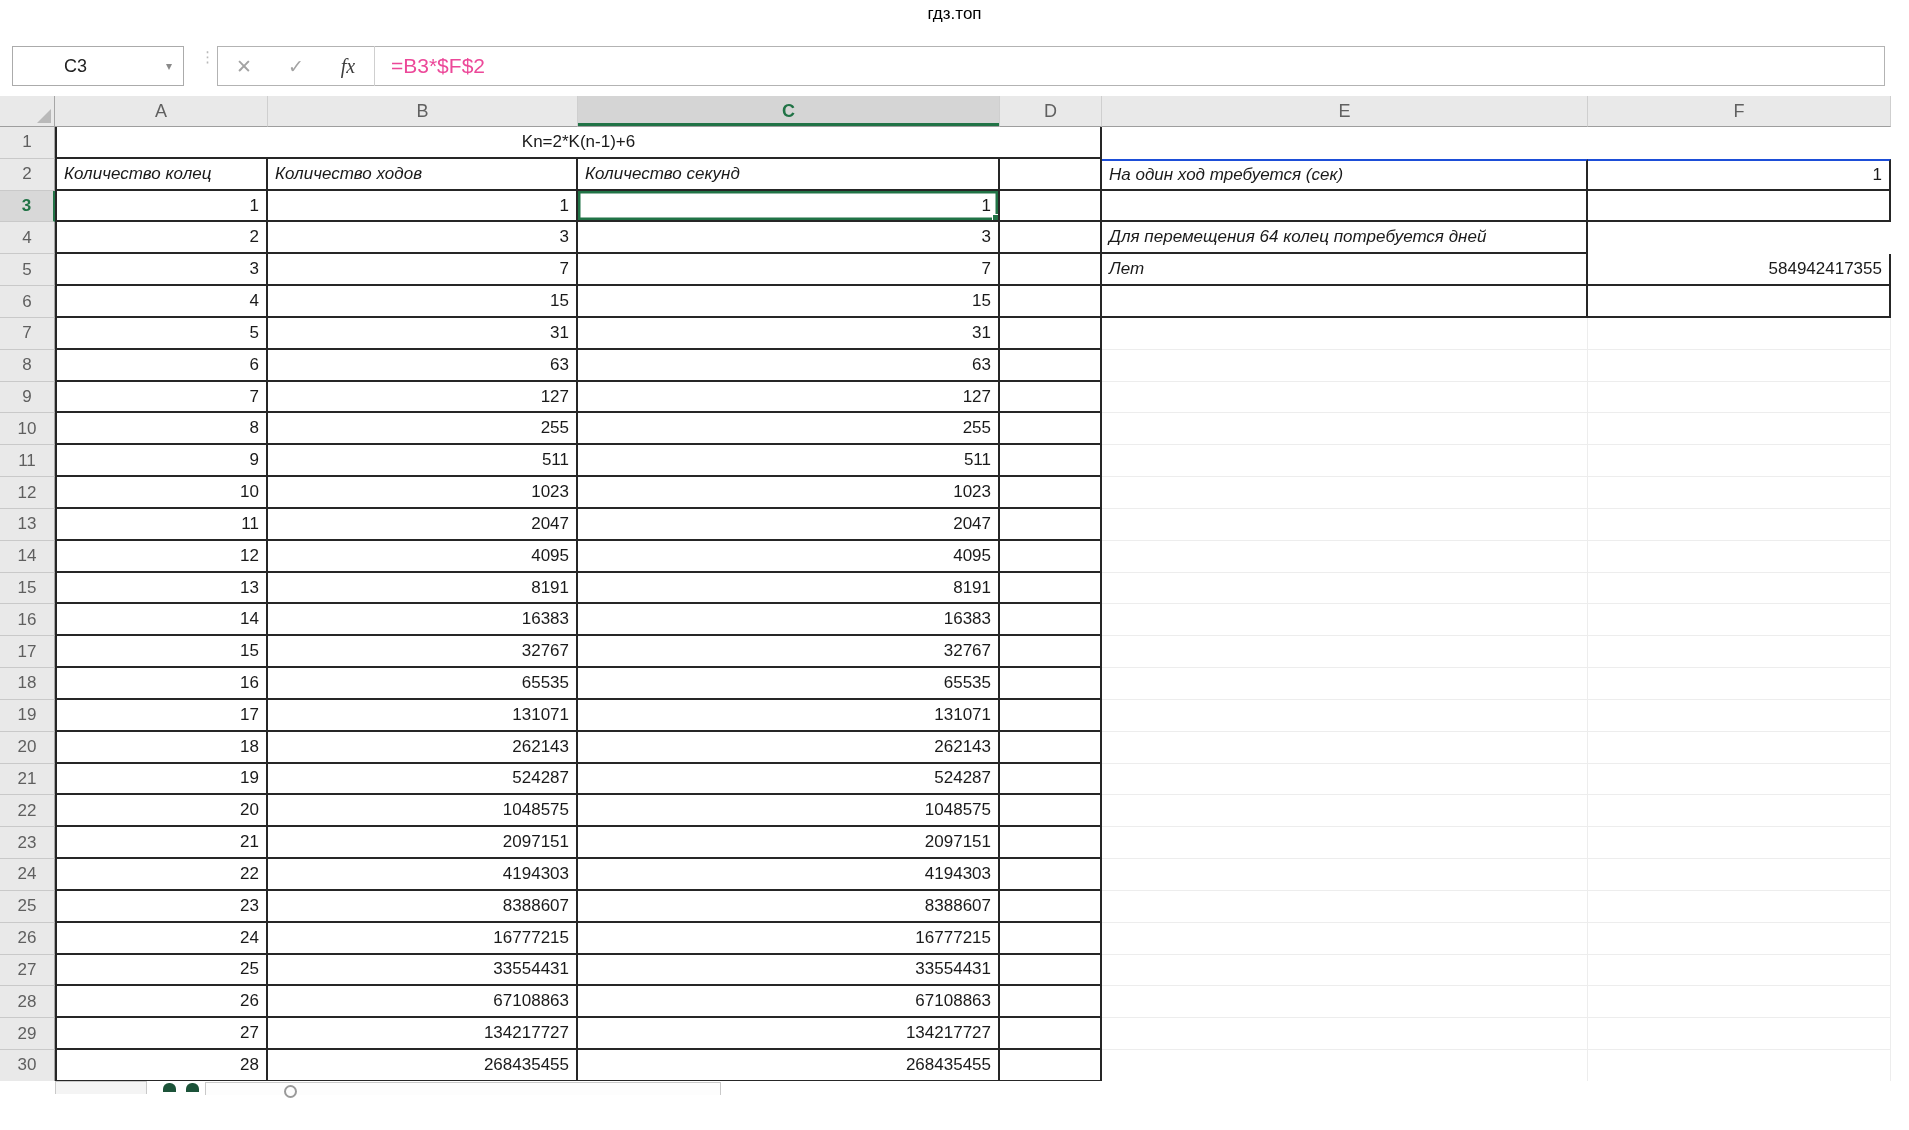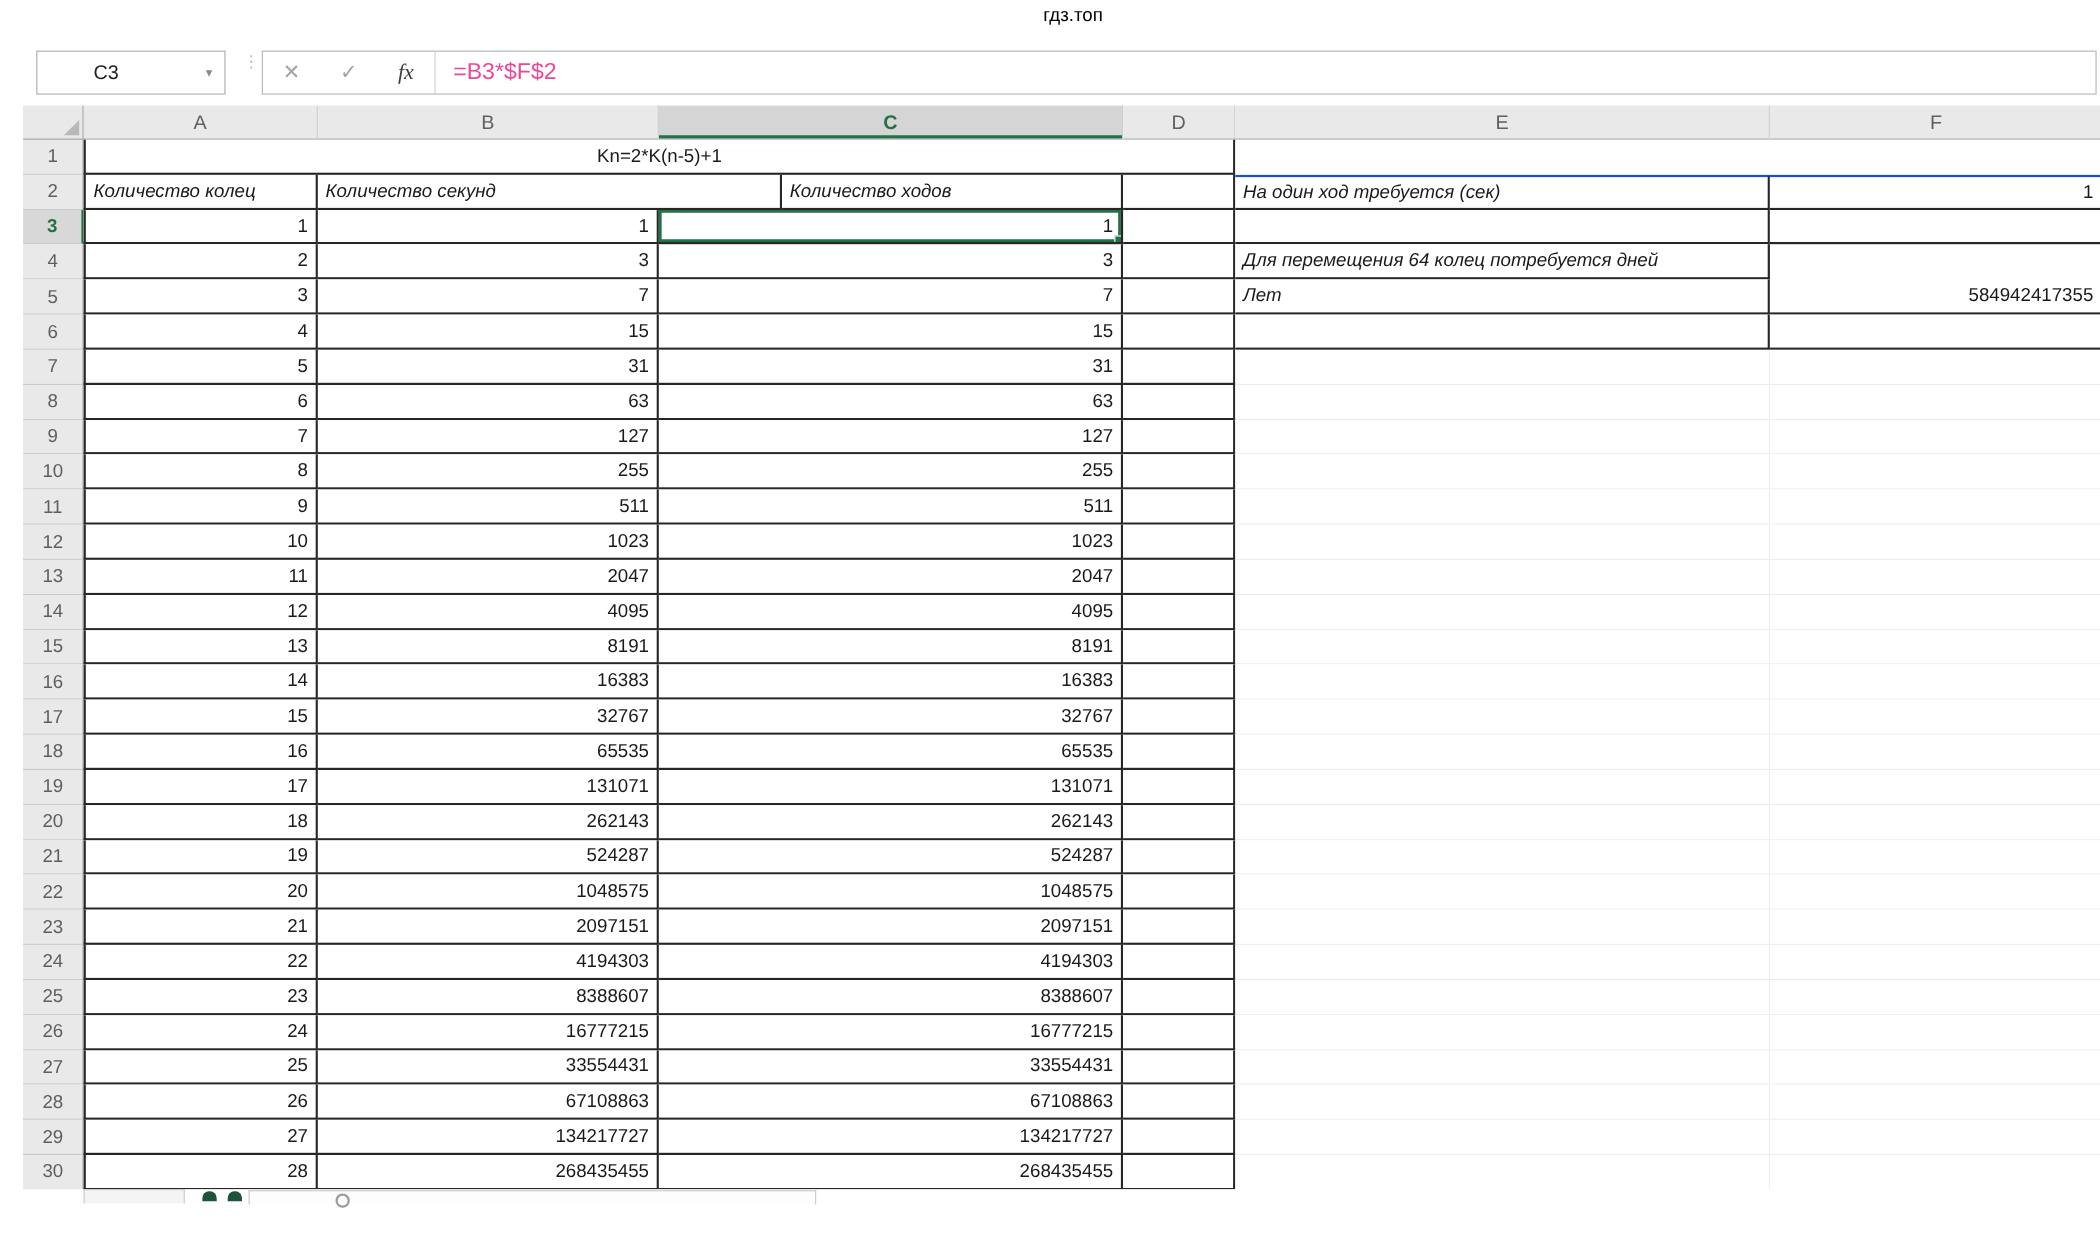--- a/index.html
+++ b/index.html
@@ -1,18 +1,18 @@
 <!DOCTYPE html>
 <html><head>
 <meta charset="utf-8">
 <style>
   * { margin:0; padding:0; box-sizing:border-box; }
   html,body { width:1909px; height:1130px; background:#ffffff; overflow:hidden;
               font-family:"Liberation Sans", sans-serif; }
-  #stage { position:relative; width:1762px; height:1130px; background:#fff;margin-left:21px; }
+  #stage { position:relative; width:1762px; height:1130px; background:#fff; }
 
   
   .wm-top { position:absolute; top:4px; left:0; width:1909px; text-align:center;
             font-size:17px; color:#000; }
   .wm-bottom { position:absolute; top:1135px; left:0; width:1909px; text-align:center;
                font-size:16px; color:#222; }
 
   
   #formulabar { position:absolute; top:44px; left:0; width:1909px; height:44px; background:#fff; }
   #namebox { position:absolute; left:12px; top:2px; width:172px; height:40px;
@@ -103,29 +103,29 @@
         <div class="corner w-rh"></div>
         <div class="colhdr w-a">A</div>
         <div class="colhdr w-b">B</div>
         <div class="colhdr w-c sel">C</div>
         <div class="colhdr w-d">D</div>
         <div class="colhdr w-e">E</div>
         <div class="colhdr w-f">F</div>
       </div>
       <div class="grid-row">
         <div class="rh w-rh">1</div>
-        <div class="cell ctr w-merged tbl tbl-l">Kn=2*K(n-5)+1</div>
+        <div class="cell ctr w-merged tbl tbl-l">Kn=2*K(n-1)+6</div>
         <div class="cell w-e"></div>
         <div class="cell w-f"></div>
       </div>
       <div class="grid-row">
         <div class="rh w-rh">2</div>
         <div class="cell txt w-a tbl tbl-l">Количество колец</div>
+        <div class="cell txt w-b tbl">Количество ходов</div>
         <div class="cell txt w-c tbl">Количество секунд</div>
-        <div class="cell txt w-b tbl">Количество ходов</div>
         <div class="cell w-d tbl"></div>
         <div class="cell txt w-e tbl tbl-t">На один ход требуется (сек)</div>
         <div class="cell num w-f tbl tbl-t">1</div>
       </div>
       <div class="grid-row">
         <div class="rh w-rh sel">3</div>
         <div class="cell num w-a tbl tbl-l">1</div>
         <div class="cell num w-b tbl">1</div>
         <div class="cell num w-c tbl selcell">1<div class="fill-handle"></div></div>
         <div class="cell w-d tbl"></div>

